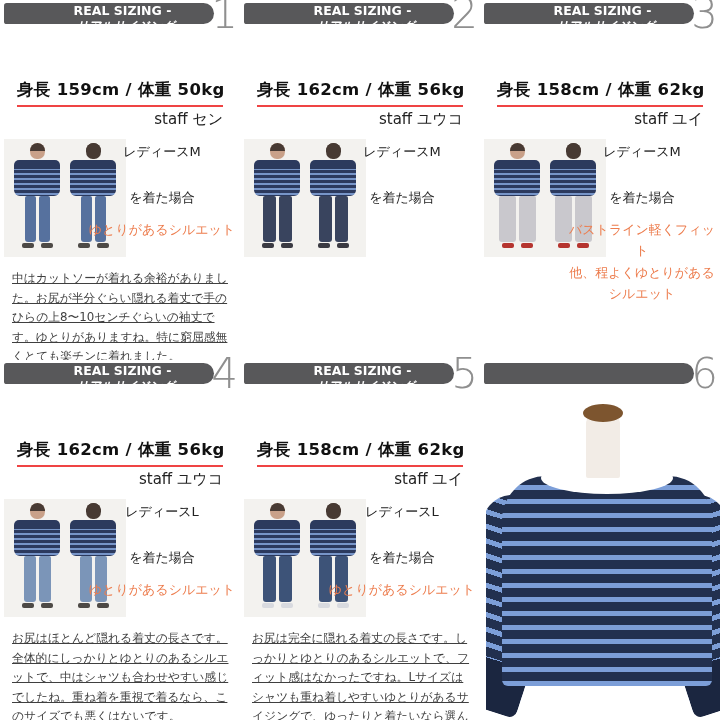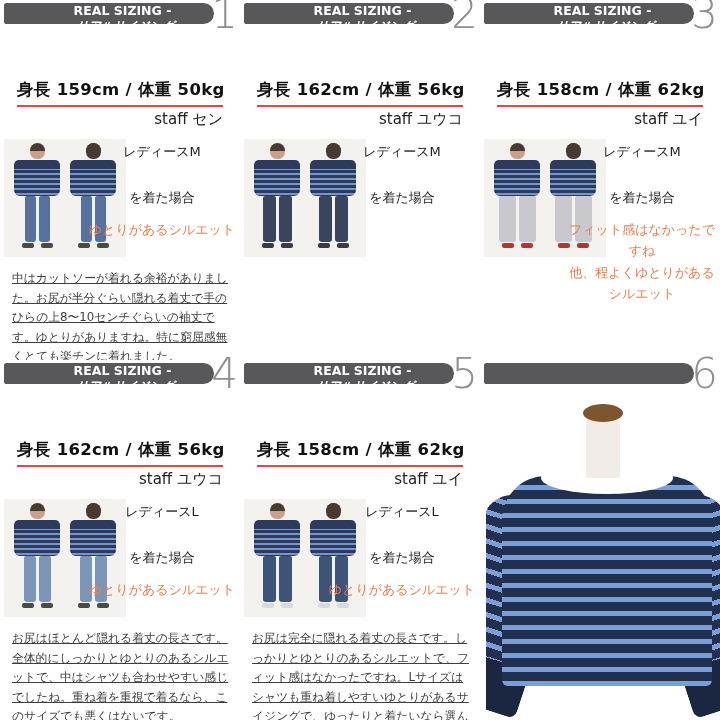--- a/index.html
+++ b/index.html
@@ -192,21 +192,21 @@
             </div>
           <div class="feet">
               <i></i>
               <i></i>
             </div>
         </div>
       </div>
       <div class="fit">
         <div class="size">レディースM</div>
         <div class="note">を着た場合</div>
-        <div class="hl">フィット感はなかったですね
+        <div class="hl">バストライン軽くフィット
 他、程よくゆとりがあるシルエット</div>
       </div>
     </div>
   </section>
 
   <section class="panel">
     <div class="hdr">
       <div class="bar">
         <span class="en">REAL SIZING -</span>
         <span class="jp">リアルサイジング</span>

